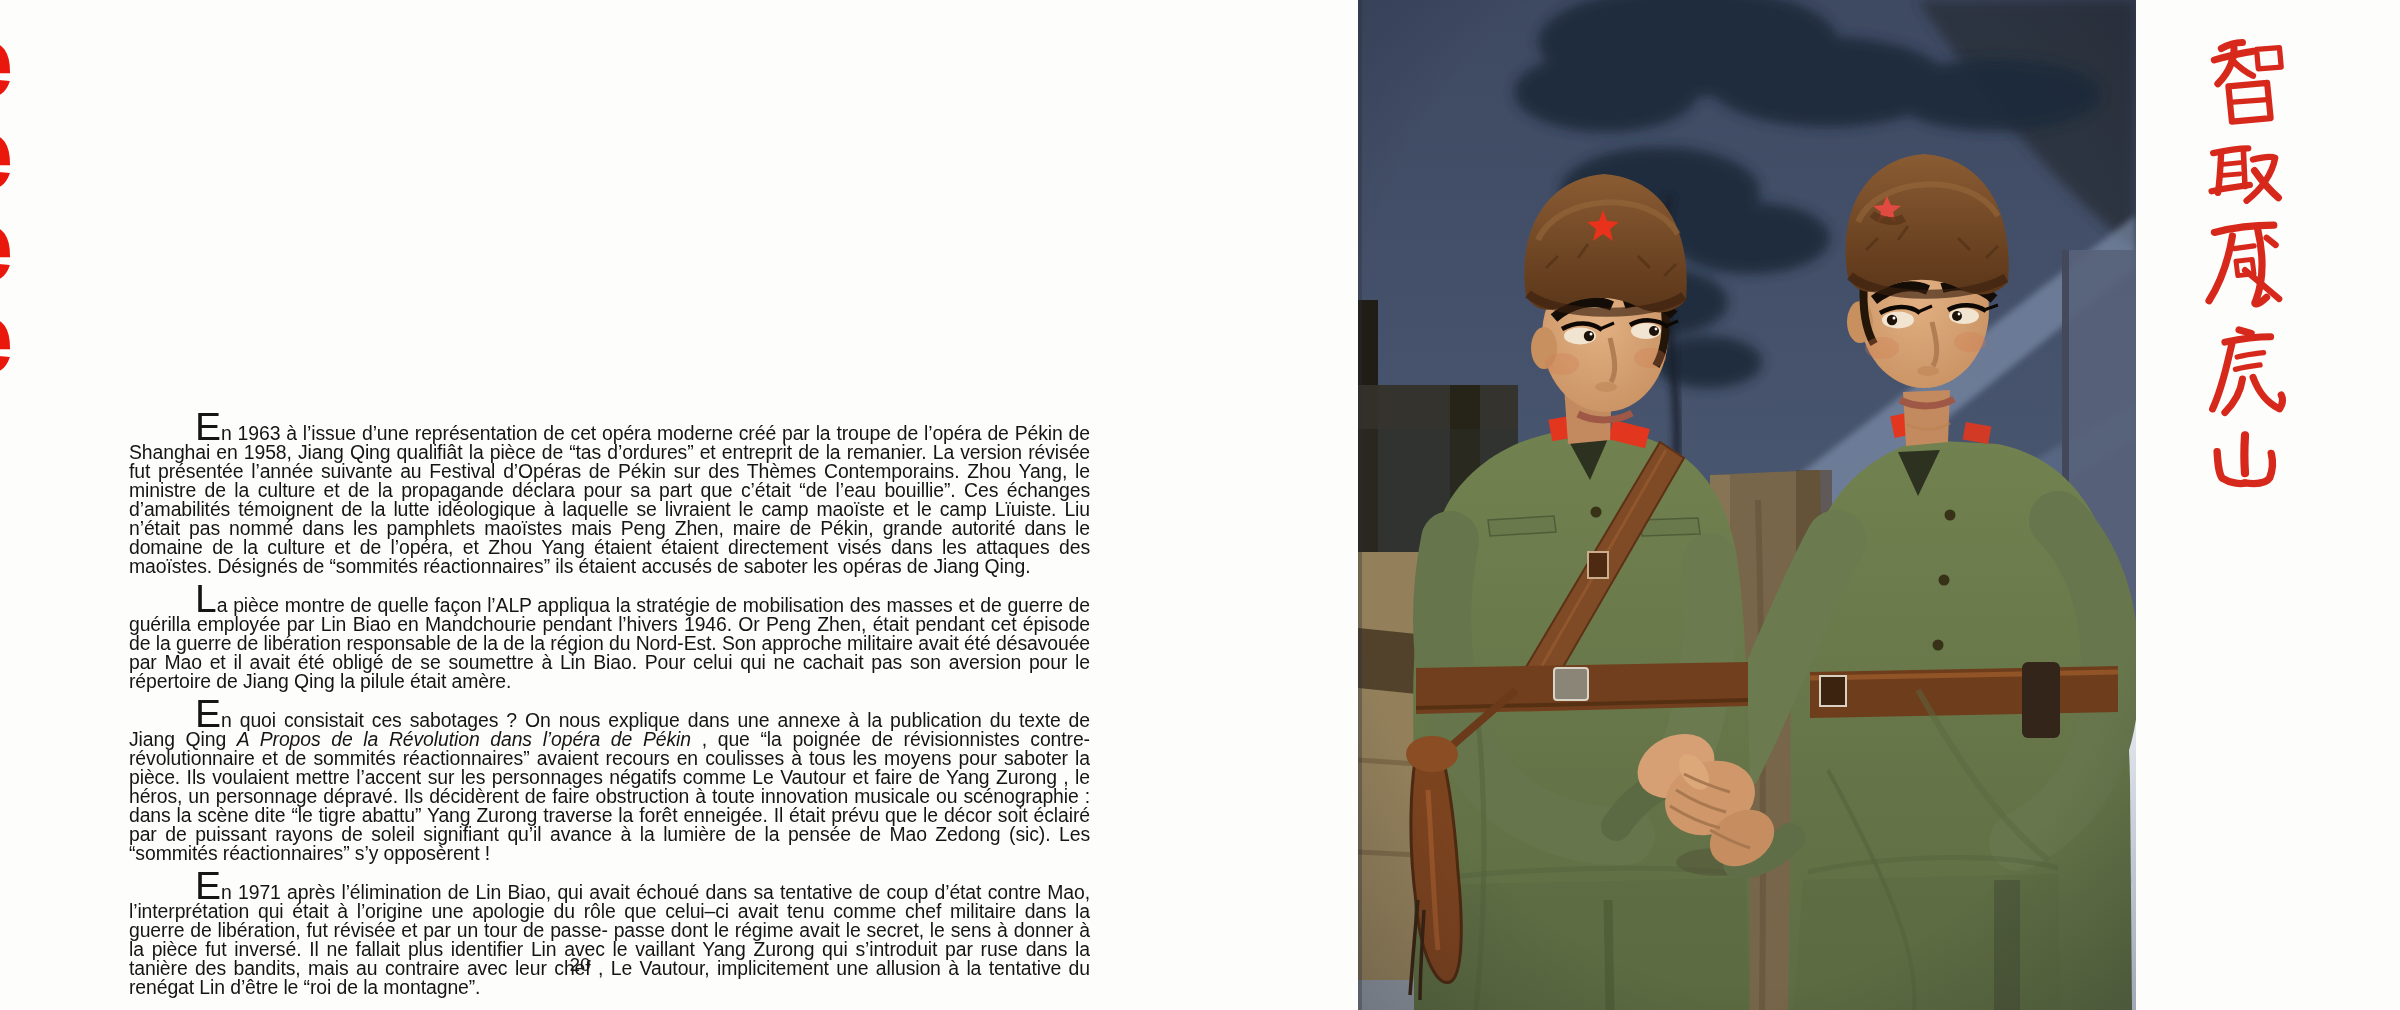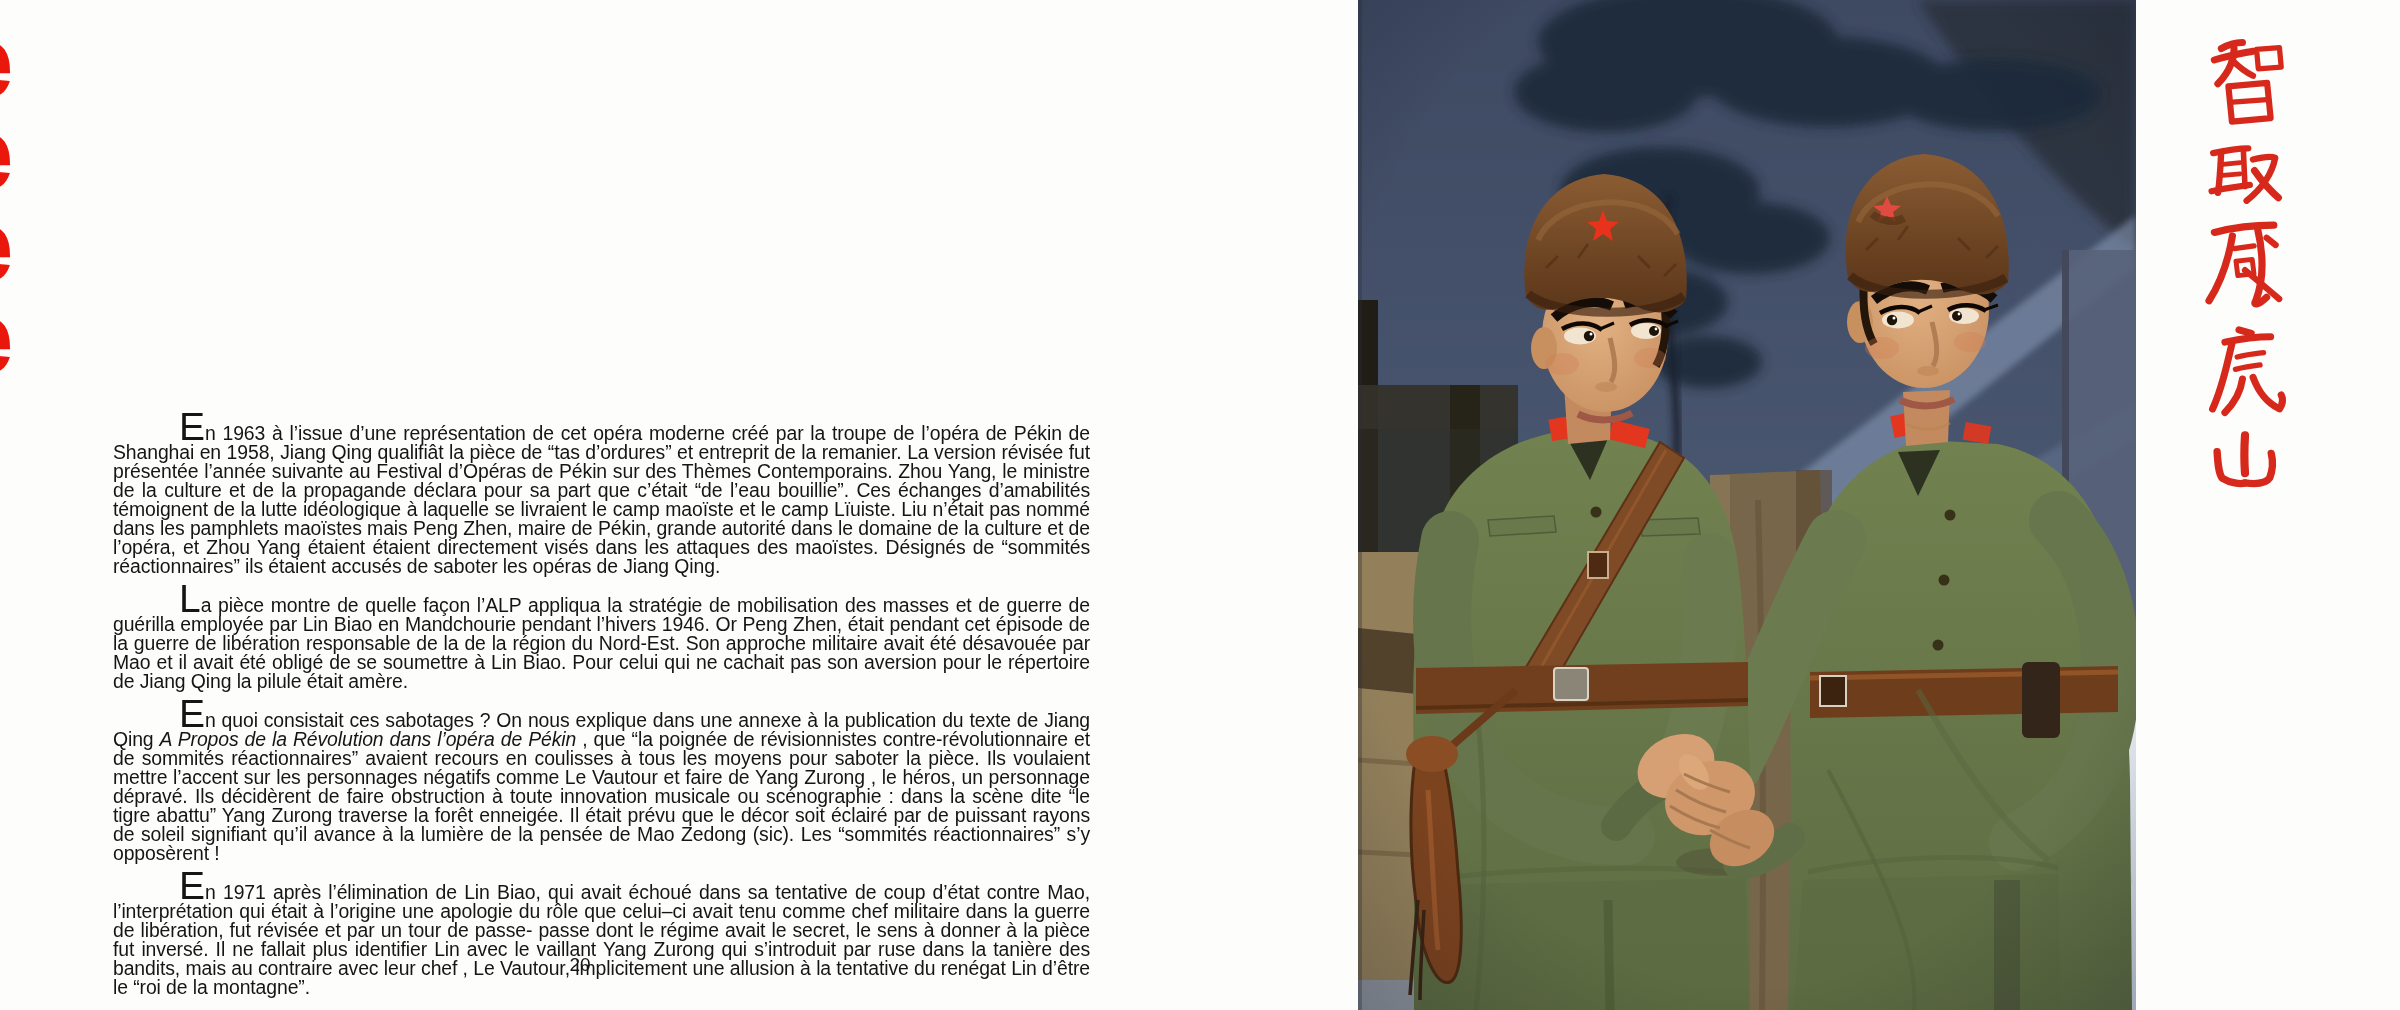--- a/index.html
+++ b/index.html
@@ -9,21 +9,21 @@
   }
   
   .left-page{position:absolute;left:0;top:0;width:1358px;height:1010px;background:#fdfdfc;}
   .title{position:absolute;top:16px;right:1350px;text-align:right;
     color:var(--title-color,#ea170c);font-weight:bold;}
   .title-line{font-size:94px;line-height:92px;letter-spacing:-4px;white-space:nowrap;
     transform:scale(.93,1.03);transform-origin:right center;
     -webkit-text-stroke:2.5px currentColor;}
   .body-text{position:absolute;left:113px;top:424px;width:977px;
     font-size:19.4px;line-height:19px;text-align:justify;letter-spacing:-.1px;}
-  .body-text p{margin:0 0 20px 0;text-indent:66px;}
+  .body-text p{margin:0 0 20px 16px;text-indent:66px;}
   .body-text .init{font-size:39px;line-height:1px;letter-spacing:0;}
   .body-text em{}
   .page-number{position:absolute;left:0;top:954px;width:1160px;text-align:center;
     font-size:19px;letter-spacing:0;}
   
   .photo{position:absolute;left:1358px;top:0;width:778px;height:1010px;}
   .photo svg{display:block;}
   
   .calligraphy{position:absolute;left:2196px;top:0;width:100px;height:520px;}
   .cal-char{position:absolute;}

